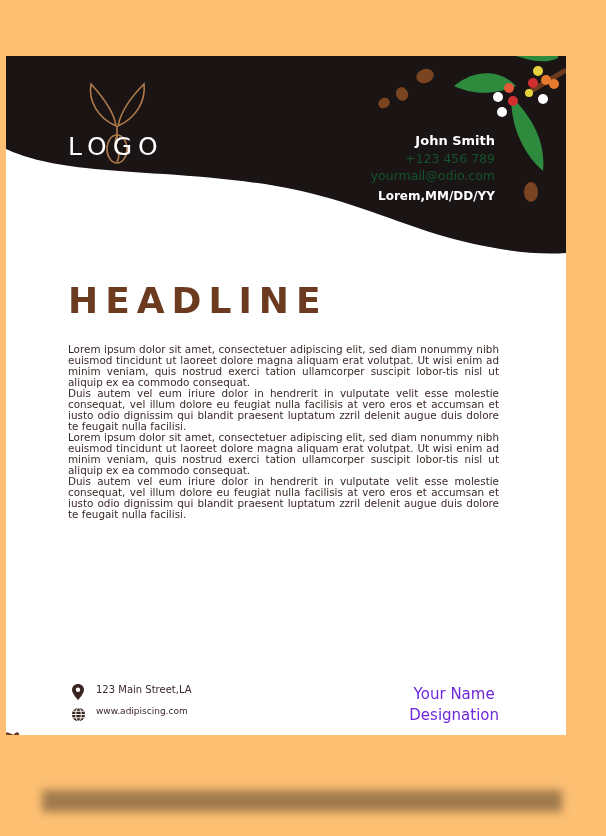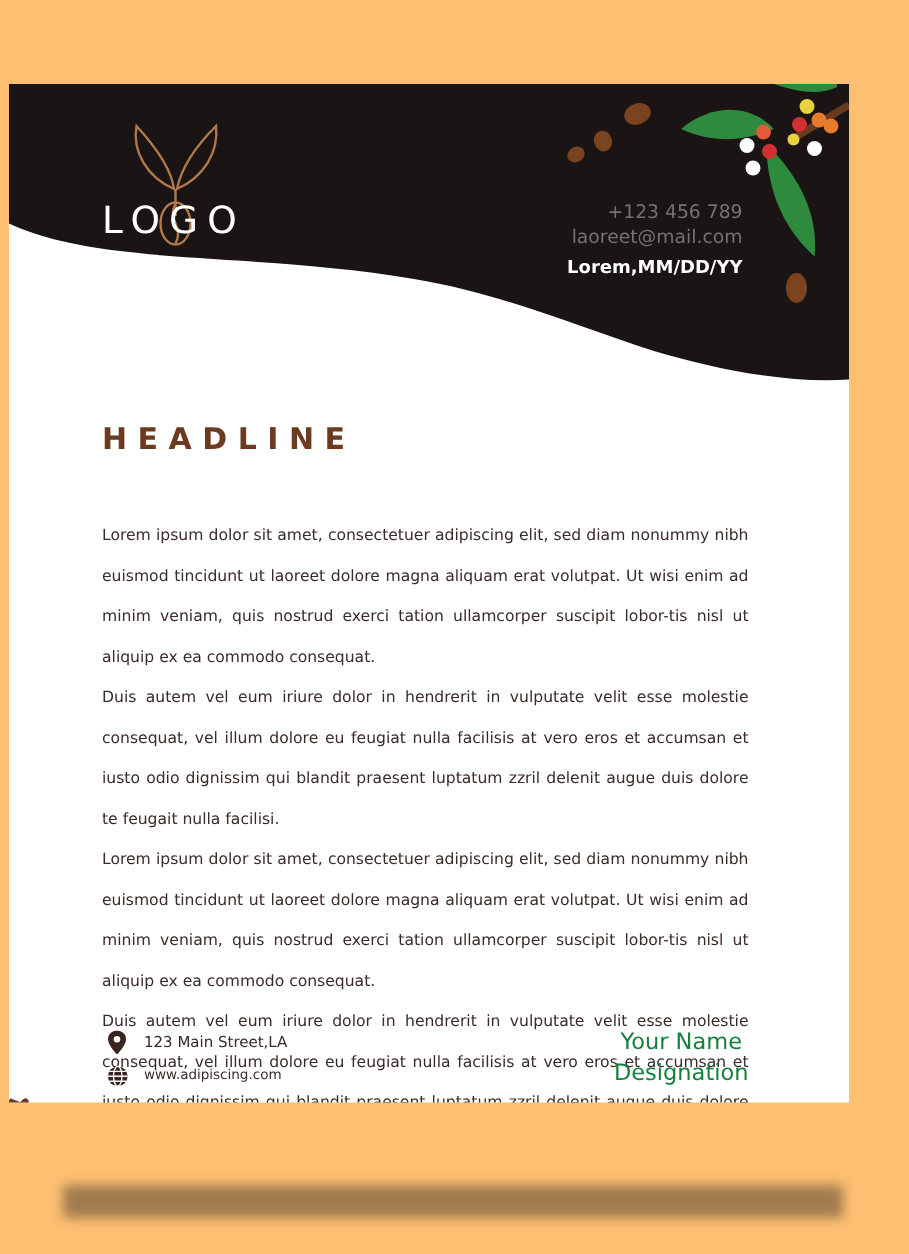--- a/index.html
+++ b/index.html
@@ -3,30 +3,30 @@
 <meta charset="utf-8">
 <style>
   html,body{margin:0;padding:0;}
   body{width:606px;height:836px;background:#fdbf72;position:relative;overflow:hidden;font-family:"DejaVu Sans","Liberation Sans",sans-serif;}
   .shadow{position:absolute;left:42px;top:790px;width:520px;height:22px;background:#8a6a45;filter:blur(4px);opacity:.8;border-radius:2px;}
   .paper{position:absolute;left:6px;top:20px;width:560px;height:679px;background:#fff;overflow:hidden;margin-top:36px;}
   .paper svg.bg{position:absolute;left:0;top:0;}
   .logo-text{position:absolute;left:62px;top:76px;color:#fff;font-size:25px;letter-spacing:6px;font-weight:normal;}
   .contact{position:absolute;right:71px;top:76px;text-align:right;color:#fff;}
   .contact .name{font-size:13px;font-weight:bold;line-height:18px;}
-  .contact .line{font-size:12.5px;color:#737373;line-height:17px;}
+  .contact .line{font-size:12.5px;color:#14532d;line-height:17px;}
   .contact .date{font-size:12px;font-weight:bold;line-height:20px;margin-top:2px;}
-  .headline{position:absolute;left:62px;top:224px;font-size:20px;font-weight:bold;letter-spacing:7px;color:#6b3a1f;}
-  .body{position:absolute;left:62px;top:288px;width:431px;font-size:10.4px;line-height:27px;color:#3a2a28;text-align:justify;}
+  .headline{position:absolute;left:62px;top:224px;font-size:36px;font-weight:bold;letter-spacing:7px;color:#6b3a1f;}
+  .body{position:absolute;left:62px;top:288px;width:431px;font-size:10.4px;line-height:11px;color:#3a2a28;text-align:justify;}
   .body p{margin:0;}
   .footer-left{position:absolute;left:64px;top:628px;font-size:10px;color:#3a2a28;}
-  .footer-left .row{display:flex;align-items:center;height:22px;}
+  .footer-left .row{display:flex;height:22px;}
   .footer-left .ic{width:16px;height:16px;margin-right:10px;display:inline-flex;align-items:center;justify-content:center;}
   .footer-left .web{font-size:9px;}
-  .footer-right{position:absolute;right:67px;top:628px;text-align:center;font-size:15px;color:#15803d;line-height:21px;}
+  .footer-right{position:absolute;right:67px;top:628px;text-align:center;font-size:15px;color:#6d28d9;line-height:21px;}
 </style>
 </head>
 <body>
 
 <div class="shadow"></div>
 
 <div class="paper">
   <svg class="bg" width="560" height="785" viewBox="0 0 560 785">
 
     <path d="M0 0 H560 V197 C520 200 470 190 430 178 C380 162 330 140 270 130 C200 118 130 118 80 112 C40 108 15 100 0 93 Z" fill="#1a1414"></path>
@@ -86,22 +86,23 @@
       <ellipse cx="128" cy="716" rx="3" ry="5"></ellipse>
       <ellipse cx="246" cy="747" rx="4" ry="6" transform="rotate(15 246 747)"></ellipse>
       <ellipse cx="262" cy="752" rx="4" ry="4"></ellipse>
       <ellipse cx="327" cy="750" rx="3" ry="5"></ellipse>
     </g>
   </svg>
 
   <div class="logo-text">LOGO</div>
 
   <div class="contact">
+    <div class="name">John Smith</div>
     <div class="line">+123 456 789</div>
-    <div class="line">laoreet@mail.com</div>
+    <div class="line">yourmail@odio.com</div>
     <div class="date">Lorem,MM/DD/YY</div>
   </div>
 
   <div class="headline">HEADLINE</div>
 
   <div class="body">
     <p>Lorem ipsum dolor sit amet, consectetuer adipiscing elit, sed diam nonummy nibh euismod tincidunt ut laoreet dolore magna aliquam erat volutpat. Ut wisi enim ad minim veniam, quis nostrud exerci tation ullamcorper suscipit lobor-tis nisl ut aliquip ex ea commodo consequat.</p>
     <p>Duis autem vel eum iriure dolor in hendrerit in vulputate velit esse molestie consequat, vel illum dolore eu feugiat nulla facilisis at vero eros et accumsan et iusto odio dignissim qui blandit praesent luptatum zzril delenit augue duis dolore te feugait nulla facilisi.</p>
     <p>Lorem ipsum dolor sit amet, consectetuer adipiscing elit, sed diam nonummy nibh euismod tincidunt ut laoreet dolore magna aliquam erat volutpat. Ut wisi enim ad minim veniam, quis nostrud exerci tation ullamcorper suscipit lobor-tis nisl ut aliquip ex ea commodo consequat.</p>
     <p>Duis autem vel eum iriure dolor in hendrerit in vulputate velit esse molestie consequat, vel illum dolore eu feugiat nulla facilisis at vero eros et accumsan et iusto odio dignissim qui blandit praesent luptatum zzril delenit augue duis dolore te feugait nulla facilisi.</p>

